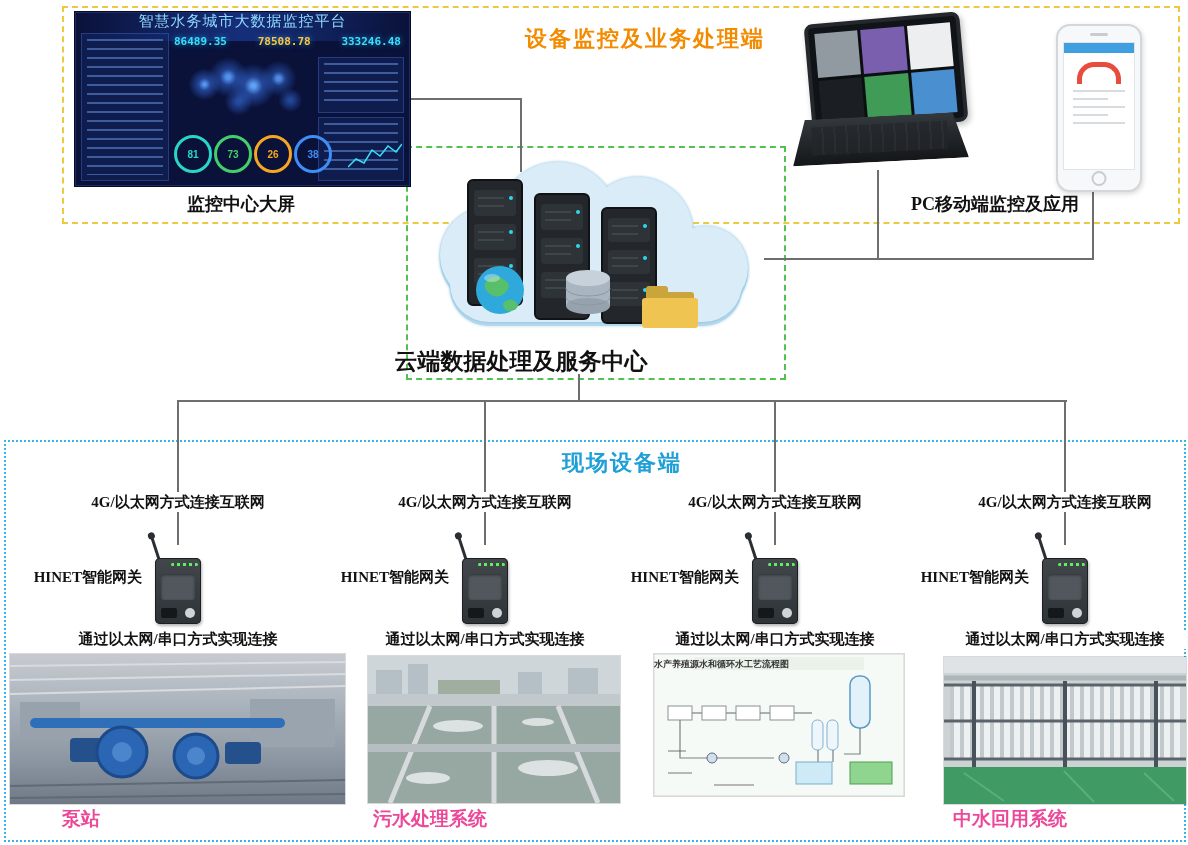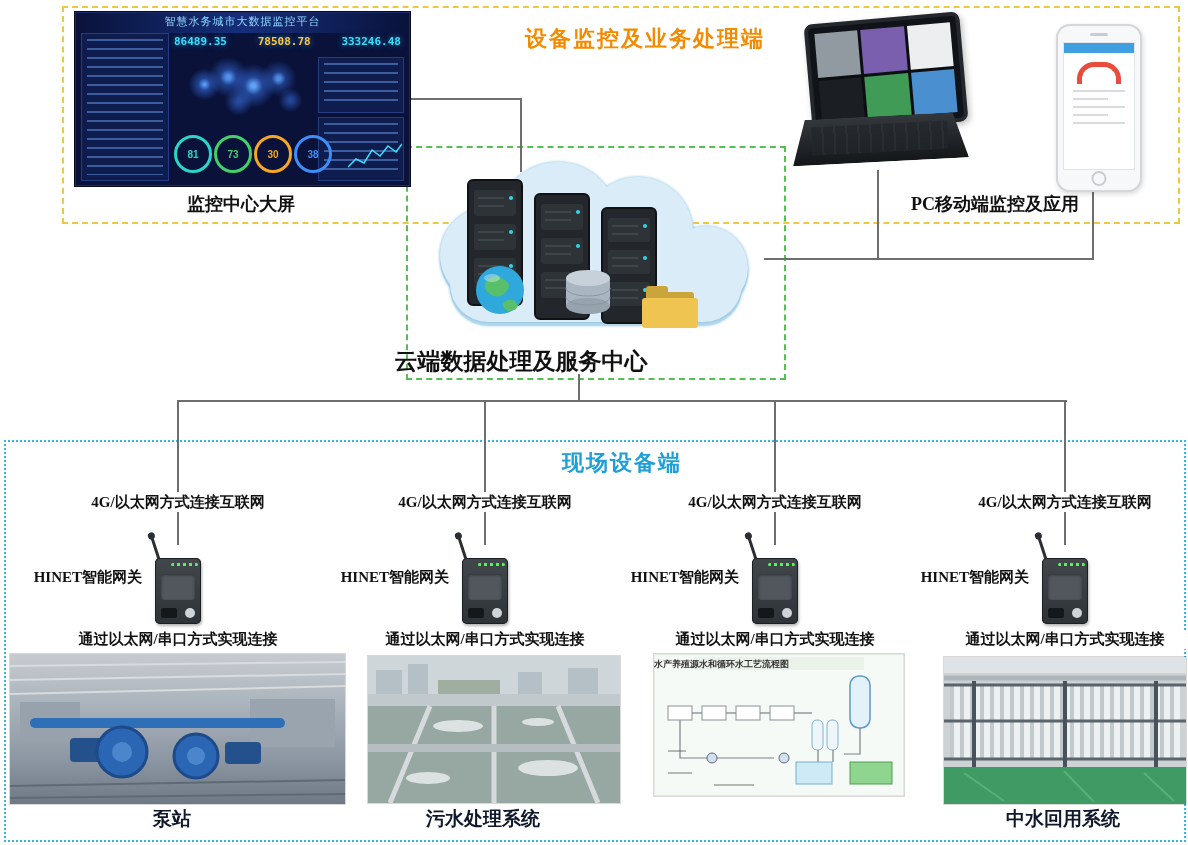--- a/index.html
+++ b/index.html
@@ -17,22 +17,22 @@
   .zt-top{left:645px;top:24px;}
   .zt-mid{left:928px;top:350px;}
   .zt-bottom{left:622px;top:448px;}
 
   
   .ln{position:absolute;background:#6e6e6e;z-index:1;}
 
   
   .dash{position:absolute;left:75px;top:12px;width:333px;height:172px;background:#0a123a;
         border:1px solid #1c2a66;box-shadow:0 0 0 1px #060b24;z-index:2;}
-  .dash-header{position:absolute;left:0;top:0;right:0;height:20px;line-height:16px;text-align:center;
-        font-size:11px;color:#8fd8ff;letter-spacing:1px;
+  .dash-header{position:absolute;left:0;top:0;right:0;height:28px;line-height:16px;text-align:center;
+        font-size:15px;color:#8fd8ff;letter-spacing:1px;
         background:linear-gradient(90deg,transparent,rgba(40,90,220,.4),transparent);}
   .dash-panel{position:absolute;background:rgba(25,50,120,.32);border:1px solid rgba(80,120,230,.35);}
   .dash-panel::after{content:"";position:absolute;inset:5px;
         background:repeating-linear-gradient(180deg,rgba(120,170,255,.45) 0 2px,transparent 2px 9px);}
   .dash-left{left:5px;top:20px;width:86px;height:146px;}
   .dash-right1{right:5px;top:44px;width:84px;height:54px;}
   .dash-right2{right:5px;top:104px;width:84px;height:62px;}
   .dash-stats{position:absolute;left:98px;top:22px;right:8px;display:flex;justify-content:space-between;}
   .dash-stat{font:bold 11px "DejaVu Sans Mono",monospace;text-shadow:0 0 6px rgba(60,200,255,.6);}
   .dash-map{position:absolute;left:96px;top:44px;width:148px;height:72px;filter:blur(.3px);
@@ -99,22 +99,22 @@
   .gw-port{position:absolute;left:12px;bottom:6px;width:16px;height:10px;background:#15181a;border-radius:2px;}
   .gw-knob{position:absolute;right:12px;bottom:6px;width:10px;height:10px;border-radius:50%;background:#cfd4d8;}
 
   
   .uplink{position:absolute;width:216px;transform:translateX(-50%);text-align:center;
         font:bold 15px "Liberation Serif",serif;color:#111;line-height:1.35;background:#fff;z-index:2;}
   .gwlabel{position:absolute;width:130px;text-align:right;font:bold 15px "Liberation Serif",serif;
         color:#111;z-index:2;}
   .downlink{position:absolute;width:280px;transform:translateX(-50%);text-align:center;
         font:bold 15px "Liberation Serif",serif;color:#111;background:#fff;z-index:2;}
-  .site{position:absolute;width:220px;transform:translateX(-50%);text-align:center;
-        font:bold 19px "Liberation Serif",serif;color:#0f172a;z-index:2;}
+  .site{position:absolute;width:220px;transform:translateX(-50%);text-align:left;
+        font:bold 19px "Liberation Serif",serif;color:#ec4899;z-index:2;}
 
   .photo{position:absolute;overflow:hidden;z-index:2;box-shadow:0 0 0 1px rgba(0,0,0,.15);}
   .photo svg{display:block;}
   .p3-title{position:absolute;left:0;right:0;top:4px;text-align:left;font:bold 9px "Liberation Sans",sans-serif;
         color:#333;z-index:3;}
 </style>
 </head>
 <body>
 
 <div class="canvas">
@@ -150,21 +150,21 @@
     </div>
     <div class="dash-map"></div>
     <div class="dash-gauges">
       <div class="dash-gauge" style="border-color: rgb(42, 213, 200);">
         <span style="color: rgb(42, 213, 200);">81</span>
         </div>
       <div class="dash-gauge" style="border-color: rgb(67, 208, 106);">
         <span style="color: rgb(67, 208, 106);">73</span>
         </div>
       <div class="dash-gauge" style="border-color: rgb(245, 166, 35);">
-        <span style="color: rgb(245, 166, 35);">30</span>
+        <span style="color: rgb(245, 166, 35);">26</span>
         </div>
       <div class="dash-gauge" style="border-color: rgb(62, 142, 247);">
         <span style="color: rgb(62, 142, 247);">38</span>
         </div>
     </div>
     <svg class="dash-spark" viewBox="0 0 54 34">
       <polyline points="0,28 8,20 16,24 24,11 32,17 40,7 48,13 54,5" fill="none" stroke="#35e0ff" stroke-width="1.5"></polyline>
     </svg>
   </div>
   <div class="diagram-label" style="left:241px;top:192px">监控中心大屏</div>

